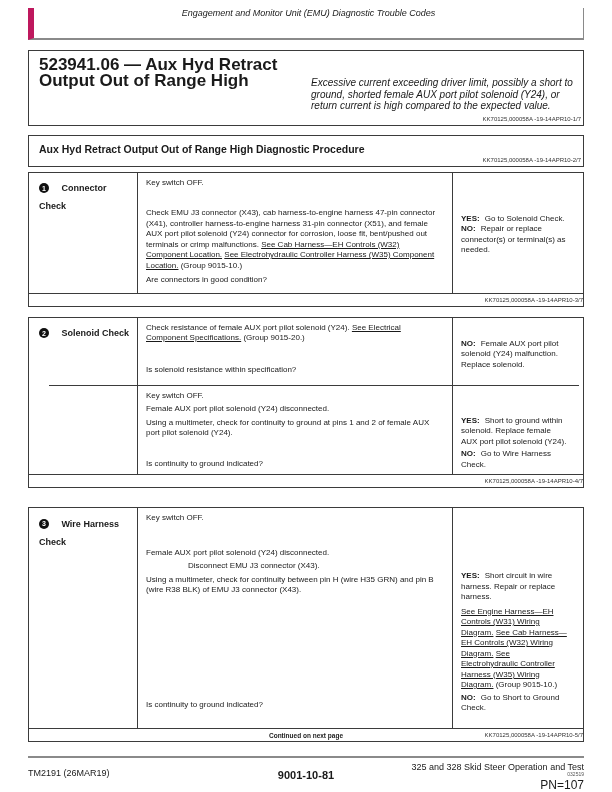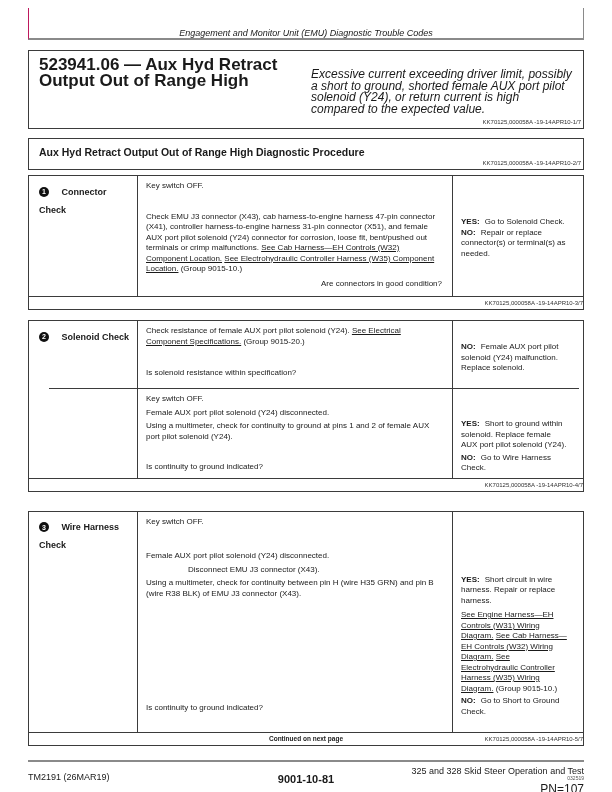--- a/index.html
+++ b/index.html
@@ -3,32 +3,32 @@
 <meta charset="utf-8">
 <style>
   html,body{margin:0;padding:0;background:#e8e8e8;}
   .page{
     width:612px;height:792px;background:#ffffff;box-sizing:border-box;
     padding:8px 28px 0 28px;position:relative;
     font-family:"Liberation Sans", sans-serif;color:#1a1a1a;
   }
   
   .doc-header{
-    height:30px;border-left:1px solid #be185d;border-right:1px solid #8a8a8a;
-    border-bottom:2px solid #8a8a8a;display:flex;align-items:flex-end;justify-content:center;
+    height:30px;border-left:6px solid #be185d;border-right:1px solid #8a8a8a;
+    border-bottom:2px solid #8a8a8a;display:flex;align-items:flex-start;justify-content:center;
   }
   .doc-header-text{font-style:italic;font-size:9px;color:#222;}
   
   .box{border:1px solid #3b3b3b;box-sizing:border-box;background:#fff;}
   .refcode{font-size:6px;color:#333;text-align:right;white-space:nowrap;}
   
   .title-box{margin-top:10px;padding:6px 2px 3px 10px;}
   .title-flex{display:flex;}
   .dtc-title{width:272px;font-weight:bold;font-size:17px;line-height:16px;}
-  .dtc-desc{flex:1;font-style:italic;font-size:12px;line-height:11.5px;margin-top:12px;padding-right:8px;}
+  .dtc-desc{flex:1;font-style:italic;font-size:10px;line-height:11.5px;margin-top:20px;padding-right:8px;}
   .title-box .refcode{margin-top:4px;}
   
   .proc-box{margin-top:9px;padding:7px 2px 3px 10px;}
   .proc-title{font-weight:bold;font-size:10.5px;}
   .proc-box .refcode{margin-top:2px;}
   
   .section{margin-top:10px;}
   .sec1{margin-top:5px;}
   .sec3{margin-top:19px;}
   .srow{display:flex;align-items:stretch;}
@@ -88,21 +88,21 @@
 
   <div class="box section sec1">
     <div class="srow" style="min-height:120px;">
       <div class="col-left">
         <span class="stepnum">1</span>
         <span class="steplabel">Connector Check</span>
       </div>
       <div class="col-mid">
         <p><span>Key switch OFF.</span></p>
         <p style="margin-top:20px;"><span>Check EMU J3 connector (X43), cab harness-to-engine harness 47-pin connector (X41), controller harness-to-engine harness 31-pin connector (X51), and female AUX port pilot solenoid (Y24) connector for corrosion, loose fit, bent/pushed out terminals or crimp malfunctions. </span><span class="u">See Cab Harness—EH Controls (W32) Component Location.</span><span> </span><span class="u">See Electrohydraulic Controller Harness (W35) Component Location.</span><span> (Group 9015-10.)</span></p>
-        <p style="margin-top:4px;text-align:right;"><span>Are connectors in good condition?</span></p>
+        <p style="margin-top:4px;"><span>Are connectors in good condition?</span></p>
       </div>
       <div class="col-right">
         <p style="margin-top:36px;"><span class="res-label">YES:</span><span>Go to Solenoid Check.</span></p>
         <p style=""><span class="res-label">NO:</span><span>Repair or replace connector(s) or terminal(s) as needed.</span></p>
       </div>
     </div>
     <div class="codebar">
       <span class="refcode">KK70125,000058A -19-14APR10-3/7</span>
     </div>
   </div>

